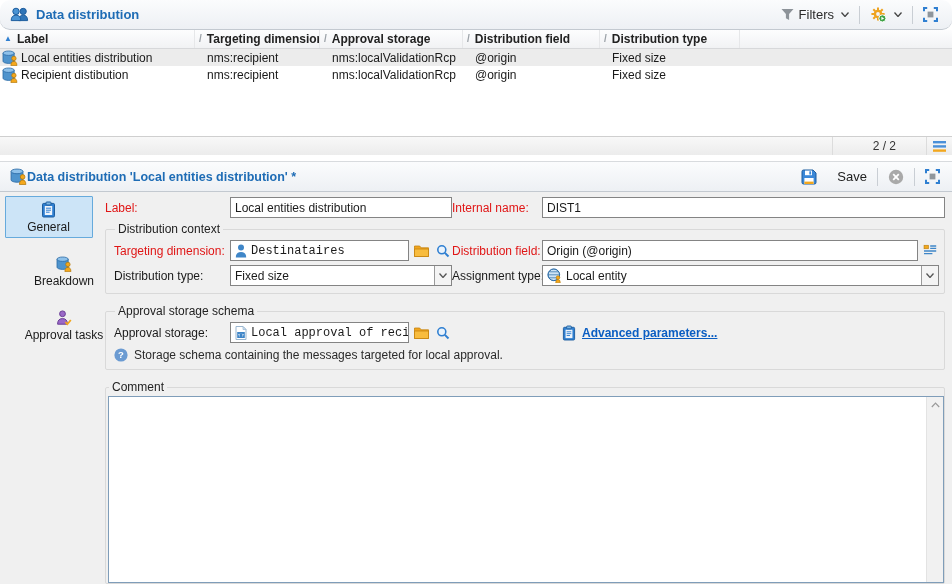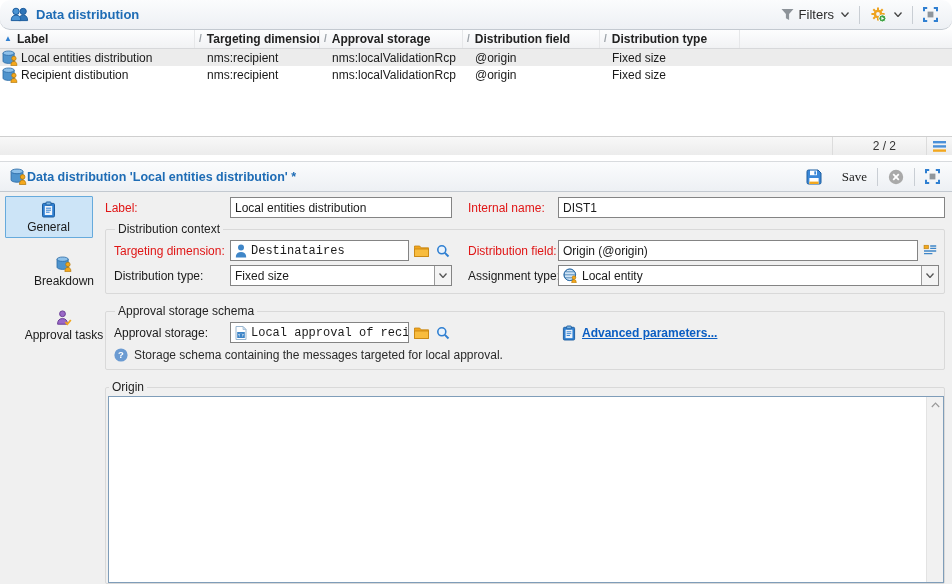--- a/index.html
+++ b/index.html
@@ -60,39 +60,39 @@
   .detail-header {
     height: 31px;
     display: flex; align-items: center;
     padding: 0 6px 0 10px;
     background: linear-gradient(#fbfcfd, #edf0f4);
     border-top: 1px solid #d8dbde;
     border-bottom: 1px solid #c3c9d0;
   }
   .detail-title { color: #1e6cb5; font-weight: 700; font-size: 12.5px; }
   .dh-right { margin-left: auto; display: flex; align-items: center; }
-  .save-btn { display: flex; align-items: center; gap: 20px; padding: 3px 6px; font-size: 13px; color: #222; font-family: Liberation Serif, serif; }
+  .save-btn { display: flex; align-items: center; gap: 20px; padding: 3px 6px; font-size: 13px; color: #222; }
   .icon-btn { padding: 3px 6px; display: flex; align-items: center; }
 
   
   .detail-body { height: 392px; display: flex; background: #f0f0f0; }
   .side-tabs { width: 97px; flex-shrink: 0; padding-top: 4px; }
   .tab { width: 88px; margin: 0 auto; text-align: center; padding: 4px 2px 3px; border: 1px solid transparent; border-radius: 1px; color: #1a1a1a; }
   .tab .ticon { display: flex; justify-content: center; margin-bottom: 2px; }
   .tab.selected { background: #cce4f7; border-color: #66aadc; }
   .tab + .tab { margin-top: 13px; margin-left: 20px; }
 
   .content { flex: 1; min-width: 0; padding: 5px 7px 0 8px; display: flex; flex-direction: column; }
 
   .frow { display: flex; align-items: center; }
   .lbl { white-space: nowrap; overflow: hidden; }
   .req { color: #e01616; }
   .lblL { width: 125px; flex-shrink: 0; }
   .lblLi { width: 116px; flex-shrink: 0; }
-  .lblR { width: 90px; flex-shrink: 0; margin-left: 16px; }
+  .lblR { width: 90px; flex-shrink: 0; margin-left: 0; }
 
   .tinput {
     height: 21px; background: #fff; border: 1px solid #848484;
     display: flex; align-items: center; padding: 0 4px; gap: 4px;
     white-space: nowrap; overflow: hidden;
   }
   .w-zone { width: 222px; flex-shrink: 0; display: flex; align-items: center; }
   .grow { flex: 1; min-width: 0; }
   .pick-input { width: 183px; font-family: Liberation Mono, monospace; }
   .mini-btn { padding: 0 2px; margin-left: 3px; display: flex; align-items: center; }
@@ -469,21 +469,21 @@
           <svg width="14" height="14" viewBox="0 0 14 14">
             <circle cx="7" cy="7" r="6.6" fill="#6b9bd2"></circle>
             <text x="7" y="10.2" font-size="9.5" font-weight="bold" fill="#fff" text-anchor="middle" font-family="Liberation Sans, sans-serif">?</text>
           </svg>
         </span>
         <span>Storage schema containing the messages targeted for local approval.</span>
       </div>
     </fieldset>
 
     <fieldset class="group comment">
-      <legend>Origin</legend>
+      <legend>Comment</legend>
       <div class="comment-box">
         <div class="comment-text"></div>
         <div class="vscroll">
           <span>
             <svg width="9" height="6" viewBox="0 0 9 6">
                 <path d="M.8 5L4.5 1.2 8.2 5" fill="none" stroke="#9a9a9a" stroke-width="1.2"></path>
               </svg>
           </span>
         </div>
       </div>

